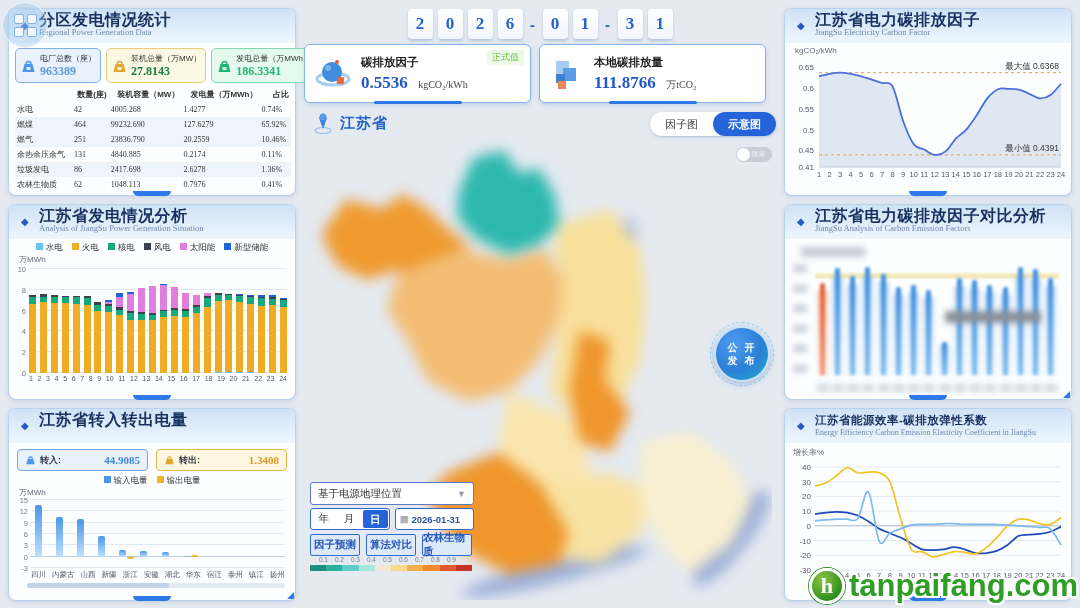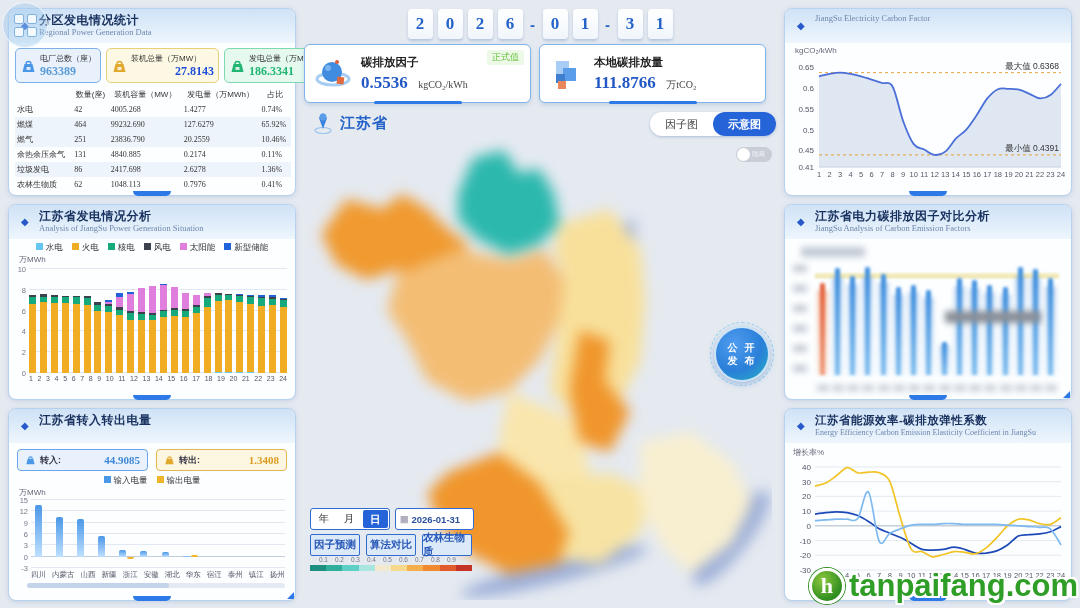--- a/index.html
+++ b/index.html
@@ -4,40 +4,40 @@
 <style>
   * { margin:0; padding:0; box-sizing:border-box; }
   html,body { width:1080px; height:608px; overflow:hidden; }
   body { font-family:"Liberation Sans", sans-serif; background:#e5eaf1; position:relative; }
 
   
   .panel { position:absolute; background:#fcfeff; border:1px solid #b6d2ee; border-radius:8px;
            box-shadow:0 1px 5px rgba(110,145,190,.28); }
   .panel-header { height:34px; background:linear-gradient(180deg,#cfe2f6,#eef6fd);
                   border-radius:7px 7px 0 0; padding:4px 8px 0 30px; position:relative; }
-  .panel-title { font-size:12px; font-weight:bold; color:#17305e; letter-spacing:.5px; line-height:14px;}
+  .panel-title { font-size:16px; font-weight:bold; color:#17305e; letter-spacing:.5px; line-height:14px;}
   .panel-sub { font-size:8.5px; color:#6f88ad; font-family:"Liberation Serif", serif; line-height:11px;}
   .diamond { position:absolute; left:12px; top:12px; width:10px; height:10px; color:#2759c9; font-size:10px; line-height:10px;}
   .panel-pill { position:absolute; bottom:-1px; left:50%; transform:translateX(-50%);
                 width:38px; height:5px; background:#2e79e8; border-radius:0 0 5px 5px; }
   .panel-corner { position:absolute; bottom:1px; right:1px; width:0; height:0;
                   border-left:7px solid transparent; border-bottom:7px solid #2e79e8; }
 
   
   .stat-cards { display:flex; gap:5px; padding:5px 6px 2px 6px; }
   .stat-card { flex:1; border-radius:5px; padding:4px 4px 3px 5px; display:flex; gap:4px; align-items:center; border:1px solid; }
   .stat-card .ic { width:15px; height:15px; flex:0 0 15px; }
   .stat-card .lbl { font-size:8px; color:#333; white-space:nowrap; }
   .stat-card .val { font-size:12px; font-weight:bold; font-family:"Liberation Serif", serif; }
   .theme-blue  { background:#e8f1fc; border-color:#7fb0e8; } .theme-blue .val { color:#5b9bd5; }
-  .theme-yellow{ background:#fdf8e3; border-color:#e8cf7a; } .theme-yellow .val { color:#1d4ed8;margin-left:44px; }
+  .theme-yellow{ background:#fdf8e3; border-color:#e8cf7a; } .theme-yellow .val { color:#15803d; }
   .theme-green { background:#e5f9ef; border-color:#7fd9ae; } .theme-green .val { color:#21b573; }
 
   table.stats { width:276px; margin:2px 6px; border-collapse:collapse; font-size:8px; color:#333; }
-  table.stats th { font-weight:normal; text-align:center; padding:2px 2px; white-space:nowrap; }
+  table.stats th { font-weight:bold; text-align:right; padding:2px 2px; white-space:nowrap; }
   table.stats td { padding:2px 2px; white-space:nowrap; font-family:"Liberation Serif", serif; }
   table.stats td.cn { font-family:"Liberation Sans", sans-serif; }
   table.stats tr.alt { background:#eef4fb; }
 
   
   .legend { display:flex; justify-content:center; gap:9px; font-size:8.5px; color:#333; align-items:center; }
   .legend .sw { display:inline-block; width:7px; height:7px; margin-right:3px; }
   .unit { font-size:8px; color:#667; padding-left:10px; }
   .plot { position:relative; }
   .gridline { position:absolute; left:0; right:0; height:1px; background:#e1e8f1; }
@@ -599,20 +599,24 @@
     <span class="mt-lbl">隐藏</span>
   </div>
 
   <div class="stamp-wrap">
     <div class="stamp">
       <span>公 开</span>
       <span>发 布</span>
     </div>
   </div>
 
+  <div class="ctl select-box">
+    <span>基于电源地理位置</span>
+    <span class="chev">▼</span>
+  </div>
   <div class="ctl ymd">
     <span>年</span>
     <span>月</span>
     <span class="active">日</span>
   </div>
   <div class="ctl date-field">
     <span class="cal">▦</span>
     <span>2026-01-31</span>
   </div>
   <div class="ctl ctl-btn" style="left:14px;width:50px;">
@@ -645,20 +649,21 @@
       <i style="background: rgb(245, 173, 78);"></i>
       <i style="background: rgb(240, 138, 46);"></i>
       <i style="background: rgb(224, 90, 43);"></i>
       <i style="background: rgb(196, 51, 38);"></i>
     </div>
 </div>
 
 <div class="panel" style="left:784px;top:8px;width:288px;height:188px;">
   <div class="panel-header">
     <span class="diamond">◆</span>
+    <div class="panel-title">江苏省电力碳排放因子</div>
     <div class="panel-sub">JiangSu Electricity Carbon Factor</div>
   </div>
   <div class="unit" style="margin-top:3px;">kgCO₂/kWh</div>
   <div style="margin:0 4px 0 4px;"><svg id="factor-svg" width="278" height="138">
         <text x="25" y="15.159999999999997" text-anchor="end" font-size="8" fill="#556">0.65</text>
         <text x="25" y="35.96000000000002" text-anchor="end" font-size="8" fill="#556">0.6</text>
         <text x="25" y="56.759999999999984" text-anchor="end" font-size="8" fill="#556">0.55</text>
         <text x="25" y="77.56" text-anchor="end" font-size="8" fill="#556">0.5</text>
         <text x="25" y="98.35999999999999" text-anchor="end" font-size="8" fill="#556">0.45</text>
         <text x="25" y="115" text-anchor="end" font-size="8" fill="#556">0.41</text>

